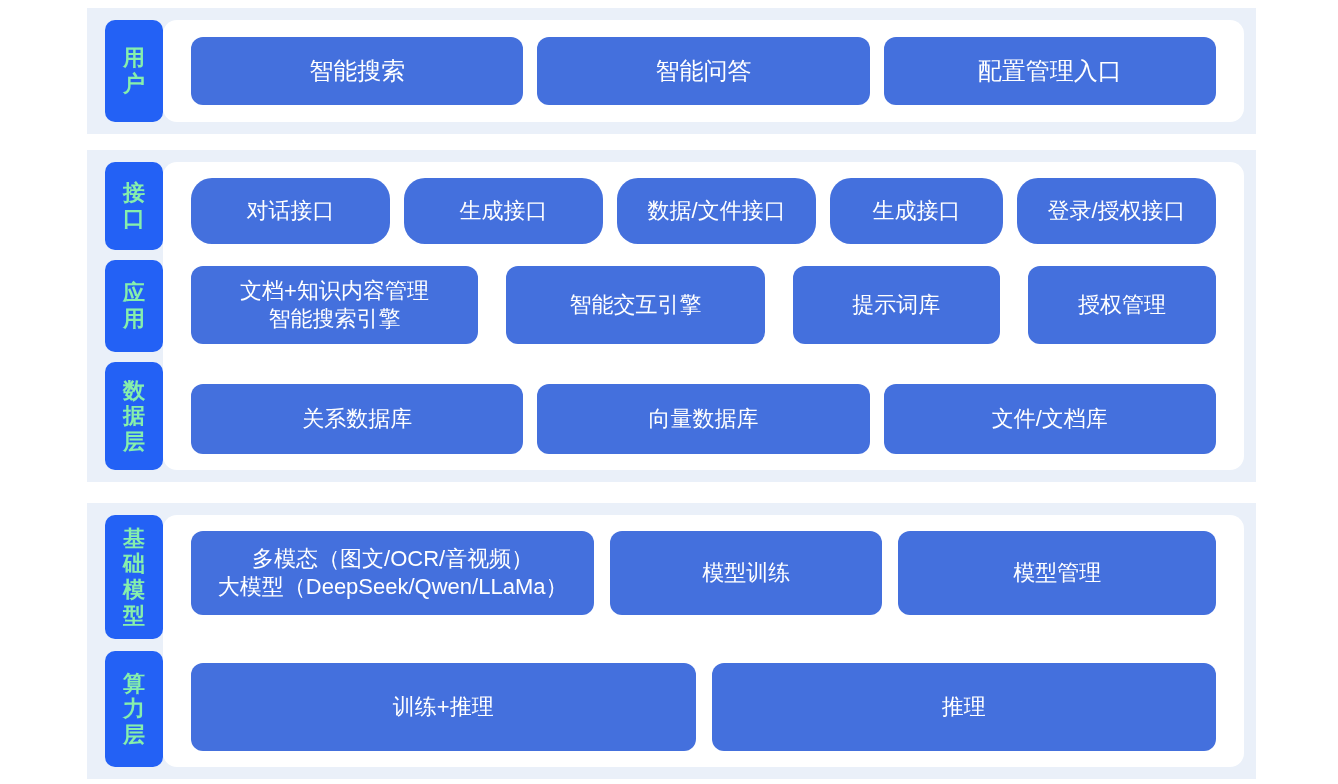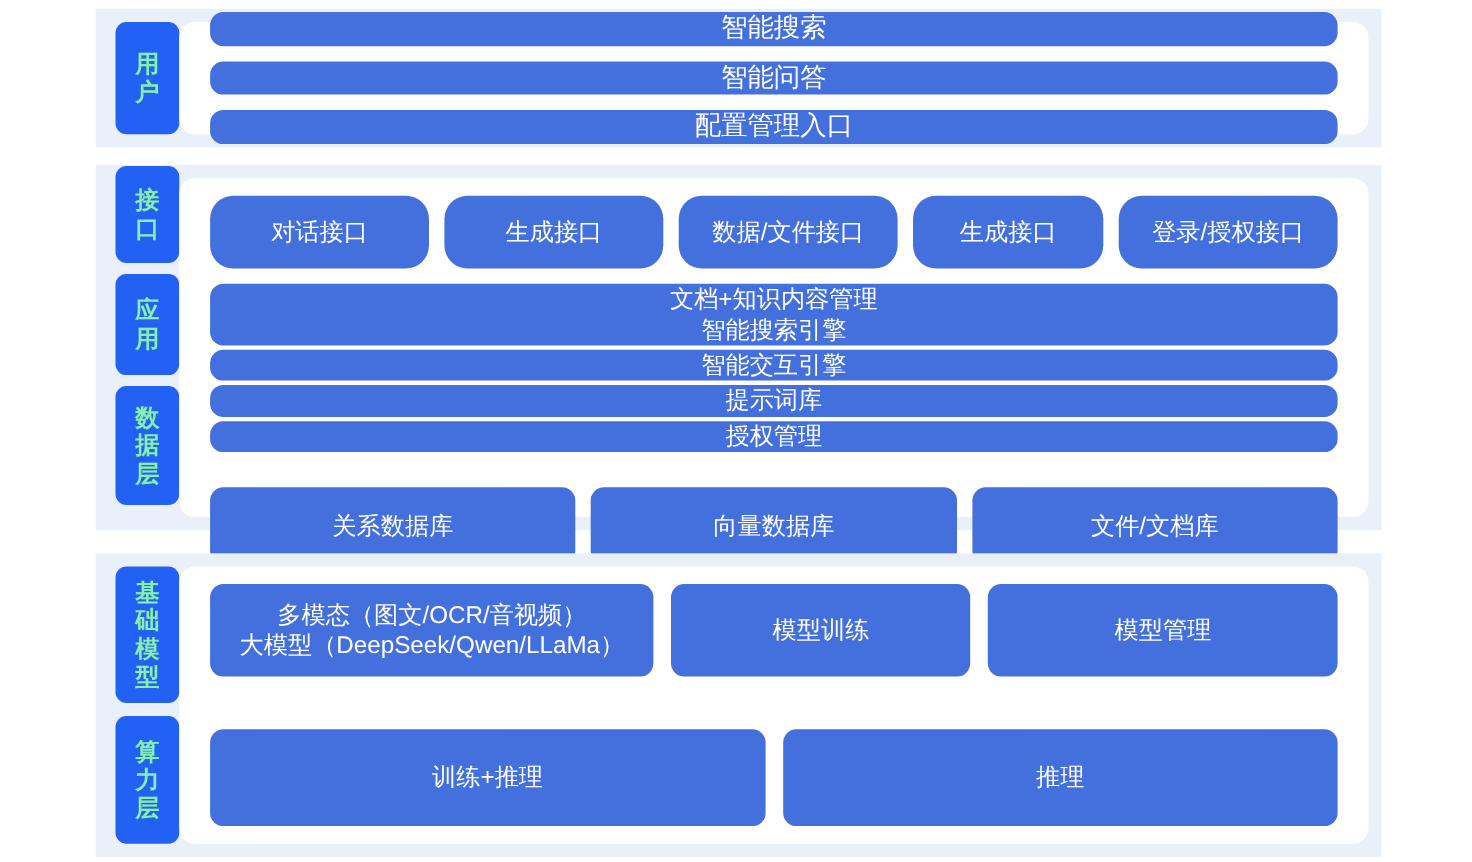--- a/index.html
+++ b/index.html
@@ -65,21 +65,21 @@
     flex: none;
   }
   .vtab span {
     display: block;
     width: 26px;
     word-break: break-all;
   }
 
   
   .vtab-users  { margin-top: 12px; height: 102px; }
-  .vtab-api    { margin-top: 1px; height: 88px; }
+  .vtab-api    { margin-top: 12px; height: 88px; }
   .vtab-app    { margin-top: 10px; height: 92px; }
   .vtab-data   { margin-top: 10px; height: 108px; }
   .vtab-model  { margin-top: 12px; height: 124px; }
   .vtab-compute{ margin-top: 12px; height: 116px; }
 
   
   .card {
     flex: 1 1 auto;
     background: #ffffff;
     border-radius: 14px;
@@ -106,36 +106,36 @@
     display: flex;
     align-items: center;
     justify-content: center;
     text-align: center;
     box-sizing: border-box;
     line-height: 1.28;
     white-space: pre-line;
   }
 
   
-  .row-users { padding: 0 28px; gap: 14px; flex-direction: column; }
+  .row-users { padding: 0 28px; gap: 14px; }
   .row-users .box {
     height: 68px;
     font-size: 24px;
     flex: 1 1 0;
   }
 
   
   .card-middle { padding: 16px 0; justify-content: space-between; }
   .row-api  { gap: 14px; }
   .row-api .box {
     height: 66px;
     font-size: 22px;
     border-radius: 21px;
   }
-  .row-app  { gap: 4px; margin-top: 14px; flex-direction: column; }
+  .row-app  { gap: 28px; margin-top: 14px; }
   .row-app .box {
     height: 78px;
     font-size: 22px;
   }
   .row-data { gap: 14px; margin-top: 32px; }
   .row-data .box {
     height: 70px;
     font-size: 22px;
     flex: 1 1 0;
   }

